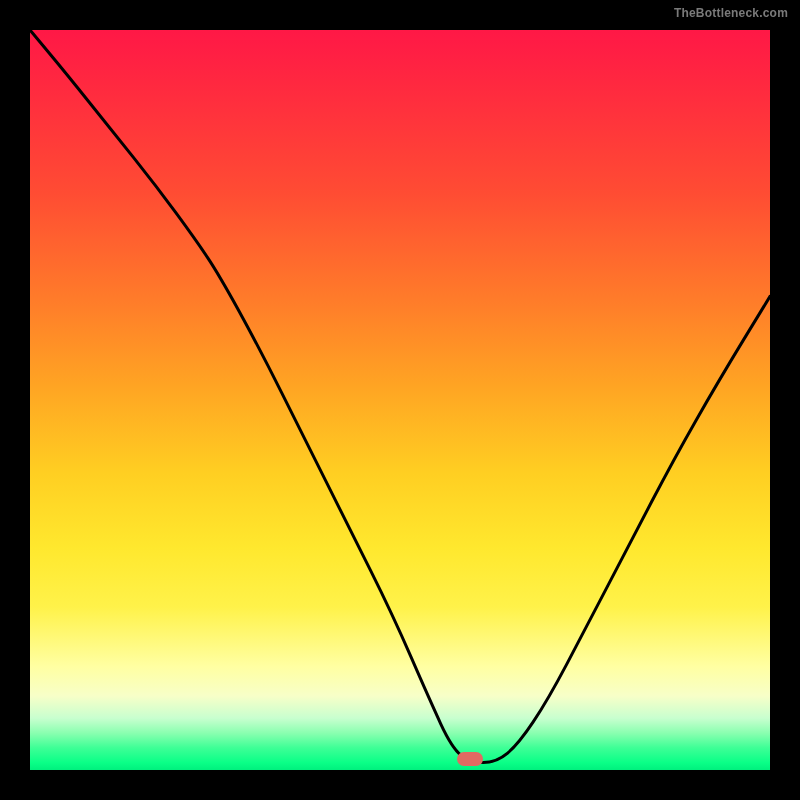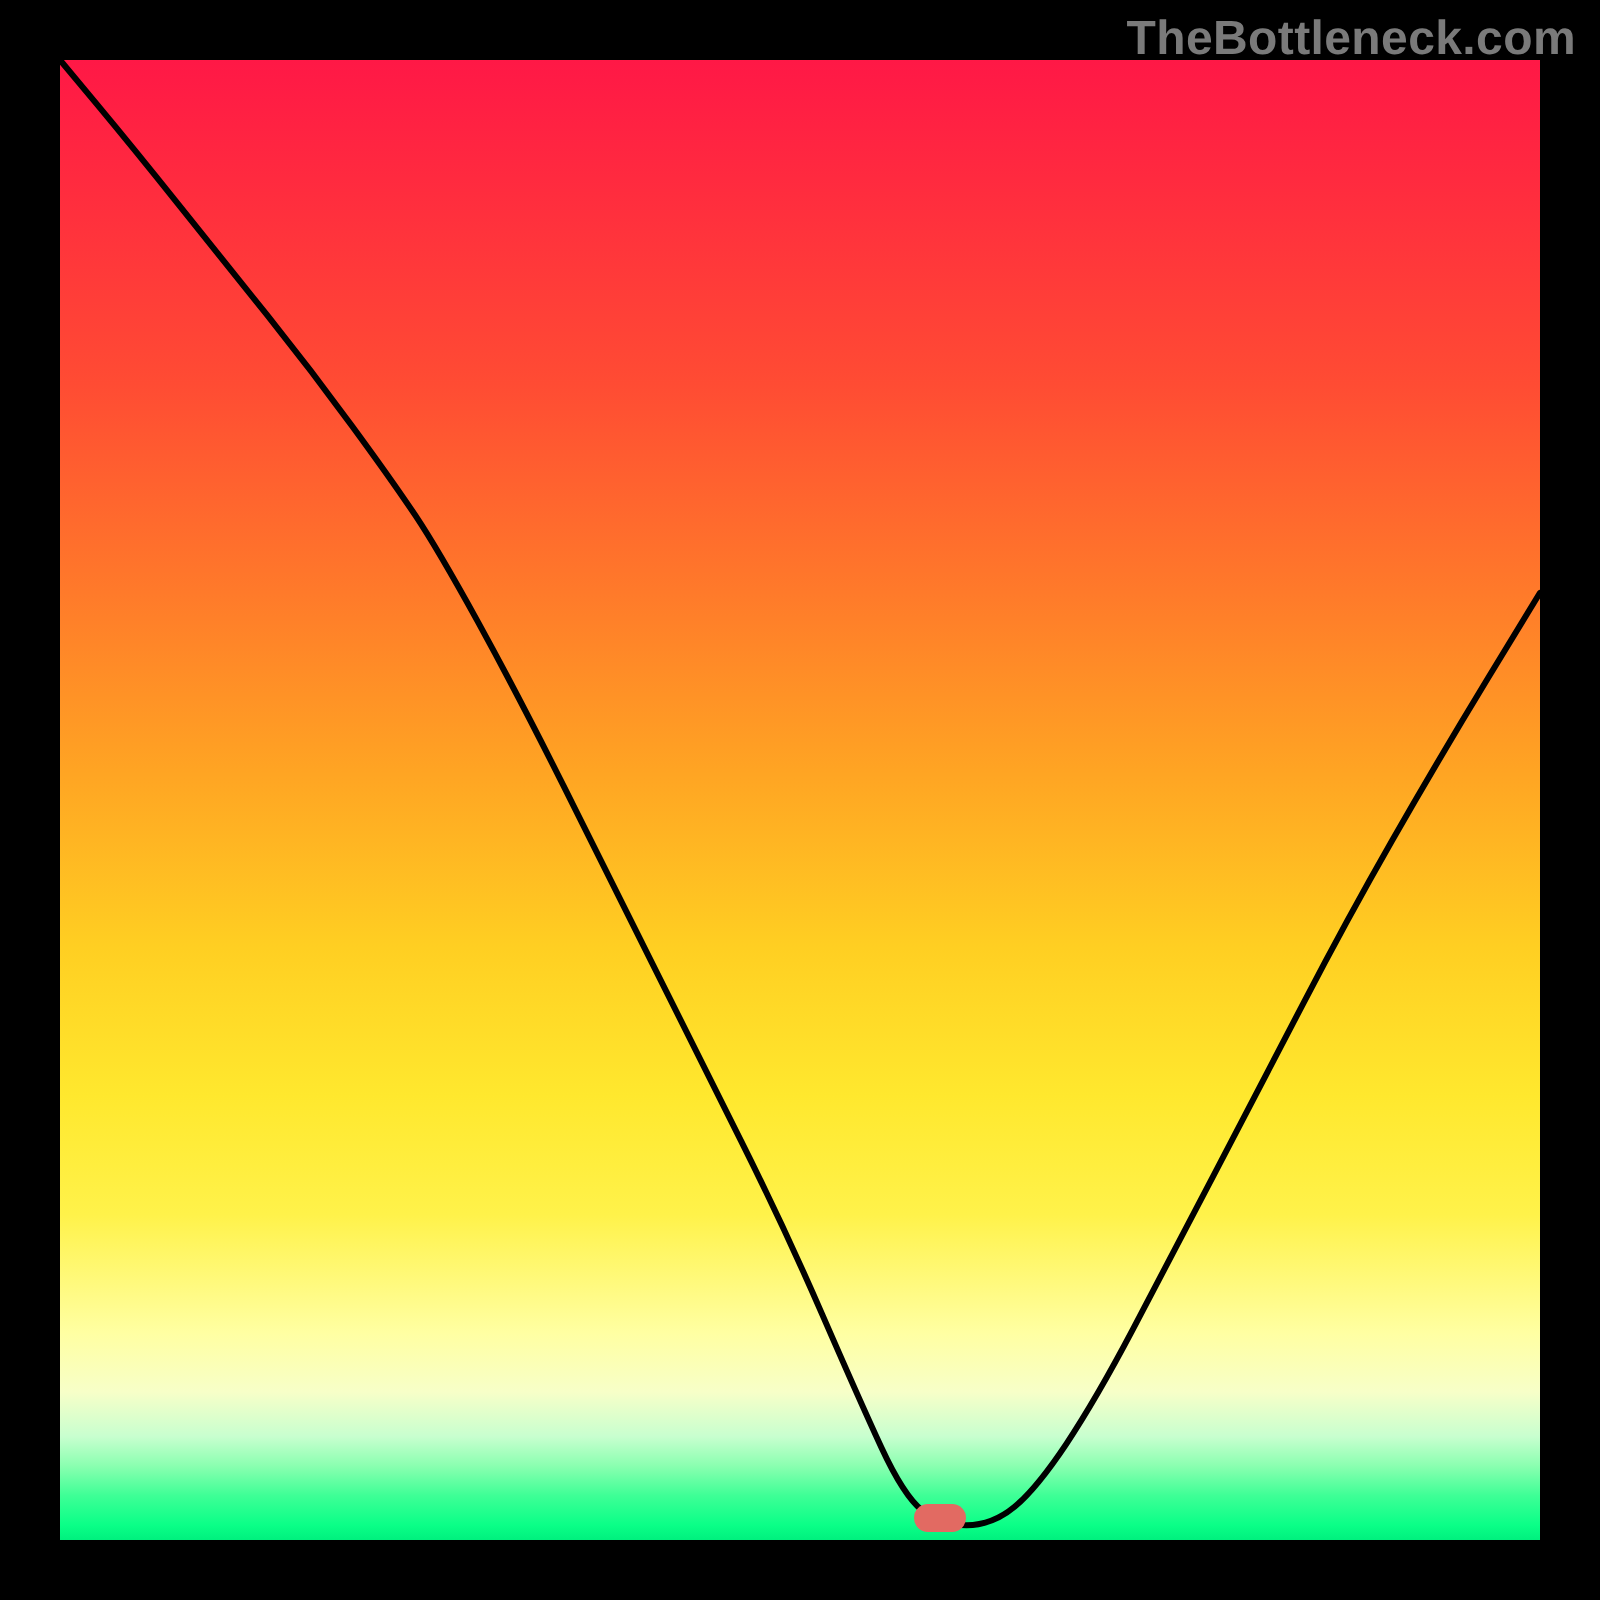--- a/index.html
+++ b/index.html
@@ -39,21 +39,21 @@
       #8affb0 95%,
       #3eff96 97%,
       #0aff87 99%,
       #00f07e 100%
     );
   }
   .watermark {
     position: absolute;
     top: 6px;
     right: 12px;
-    font-size: 24px;
+    font-size: 12px;
     font-weight: 600;
     color: #7a7a7a;
     letter-spacing: 0.2px;
     user-select: none;
   }
   svg.curve {
     position: absolute;
     left: 0;
     top: 0;
     width: 740px;

